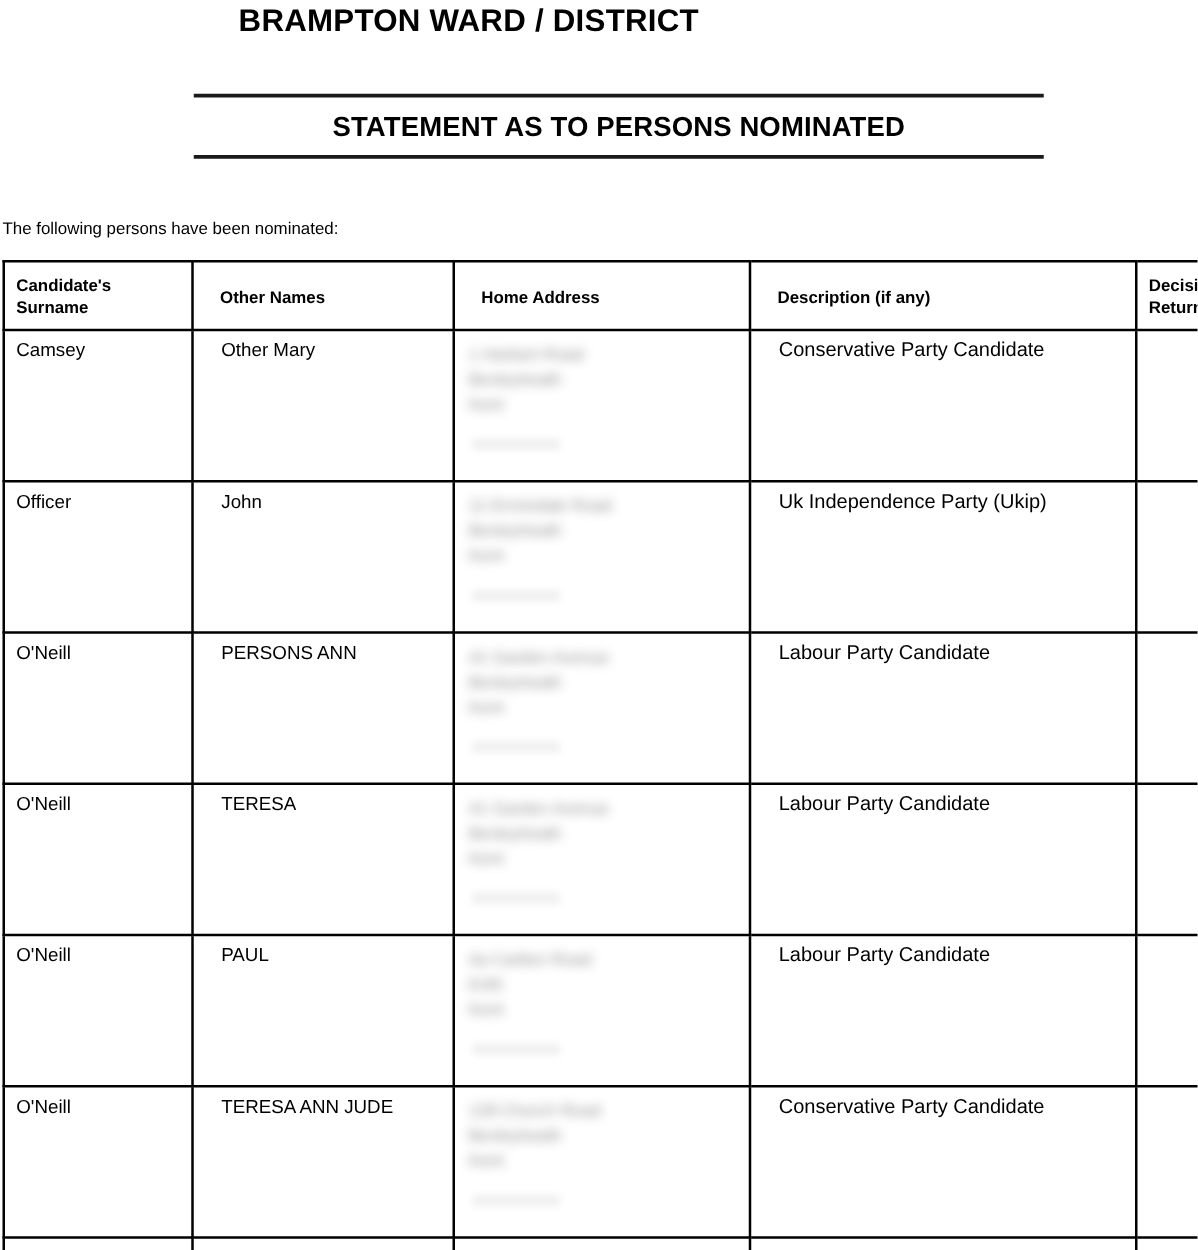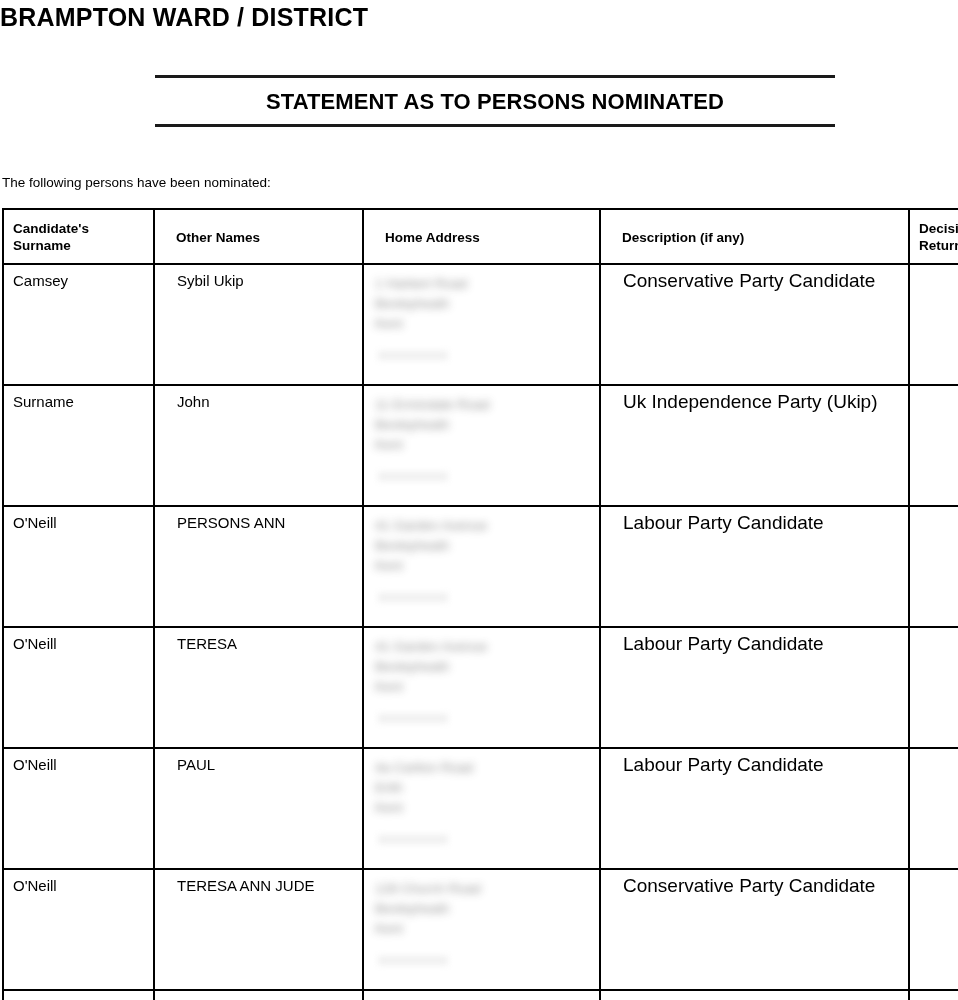--- a/index.html
+++ b/index.html
@@ -12,20 +12,21 @@
     height: 1000px;
     overflow: hidden;
     font-family: "Liberation Sans", sans-serif;
     color: #000000;
     position: relative;
     -webkit-font-smoothing: antialiased;
   }
 
   
   .doc-title {
+    text-align: center;
     font-size: 25px;
     font-weight: bold;
     letter-spacing: 0.2px;
     margin: 0;
     padding-top: 2px;
     padding-right: 208px;
     line-height: 30px;
   }
 
   .subtitle-block {
@@ -97,21 +98,21 @@
     font-weight: bold;
     line-height: 18px;
     margin-top: 28px;
   }
   .cell-other {
     font-size: 15px;
     line-height: 18px;
     padding-left: 22px !important;
   }
   .cell-desc {
-    font-size: 19px;
+    font-size: 16px;
     line-height: 18px;
     padding-left: 22px !important;
   }
   .cell-address {
     padding: 0 !important;
     position: relative;
   }
   .cell-decision { }
 
   
@@ -162,34 +163,34 @@
       <th class="col-surname">Candidate's Surname</th>
       <th class="col-other">Other Names</th>
       <th class="col-address">Home Address</th>
       <th class="col-desc">Description (if any)</th>
       <th class="col-decision">Decision of the Returning Officer</th>
     </tr>
   </thead>
   <tbody id="table-body">
       <tr>
         <td class="col-surname cell-surname">Camsey</td>
-        <td class="col-other cell-other">Sybil Ukip</td>
+        <td class="col-other cell-other">Other Mary</td>
         <td class="col-address cell-address">
           <div class="redacted">
             <div class="rl l1">1 Harbert Road</div>
             <div class="rl l2">Bexleyheath</div>
             <div class="rl l3">Kent</div>
           </div>
           <div class="redacted-faint"></div>
         </td>
         <td class="col-desc cell-desc">Conservative Party Candidate</td>
         <td class="col-decision cell-decision"></td>
       </tr>
       <tr>
-        <td class="col-surname cell-surname">Surname</td>
+        <td class="col-surname cell-surname">Officer</td>
         <td class="col-other cell-other">John</td>
         <td class="col-address cell-address">
           <div class="redacted">
             <div class="rl l1">11 Ermindale Road</div>
             <div class="rl l2">Bexleyheath</div>
             <div class="rl l3">Kent</div>
           </div>
           <div class="redacted-faint"></div>
         </td>
         <td class="col-desc cell-desc">Uk Independence Party (Ukip)</td>

